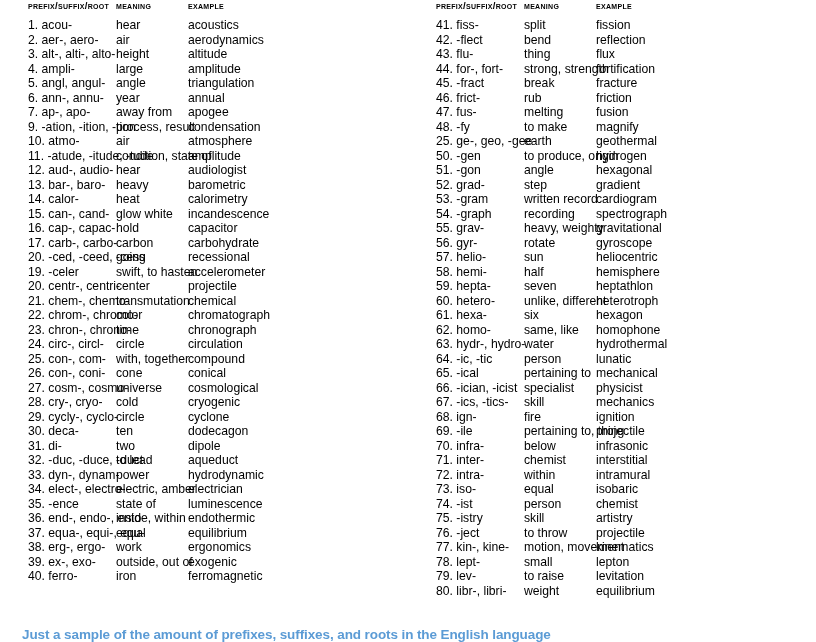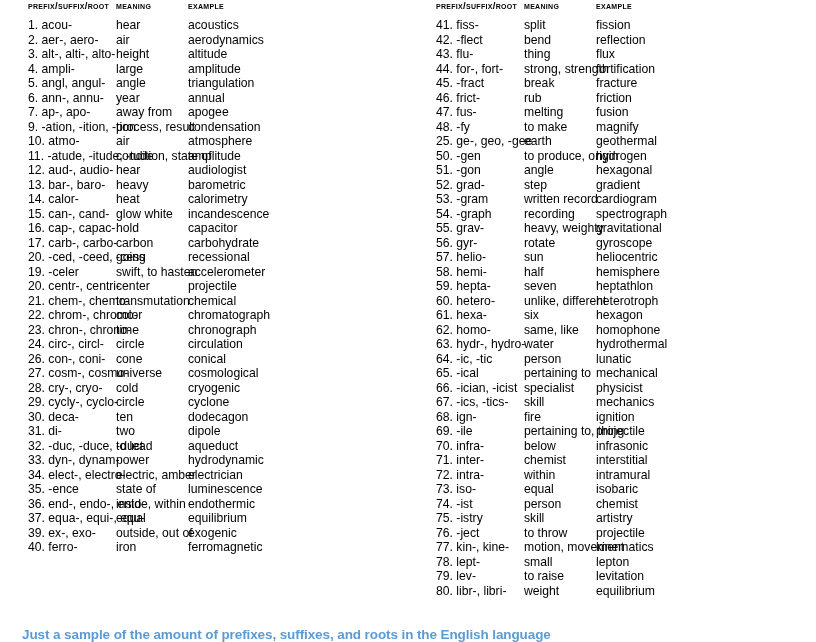--- a/index.html
+++ b/index.html
@@ -211,20 +211,25 @@
               <td class="term"><span>23.</span> <span>chron-, chrono-</span></td>
               <td class="mean">time</td>
               <td class="exam">chronograph</td>
             </tr>
             <tr>
               <td class="term"><span>24.</span> <span>circ-, circl-</span></td>
               <td class="mean">circle</td>
               <td class="exam">circulation</td>
             </tr>
             <tr>
+              <td class="term"><span>25.</span> <span>con-, com-</span></td>
+              <td class="mean">with, together</td>
+              <td class="exam">compound</td>
+            </tr>
+            <tr>
               <td class="term"><span>26.</span> <span>con-, coni-</span></td>
               <td class="mean">cone</td>
               <td class="exam">conical</td>
             </tr>
             <tr>
               <td class="term"><span>27.</span> <span>cosm-, cosmo-</span></td>
               <td class="mean">universe</td>
               <td class="exam">cosmological</td>
             </tr>
             <tr>
@@ -269,20 +274,25 @@
             </tr>
             <tr>
               <td class="term"><span>36.</span> <span>end-, endo-, ento-</span></td>
               <td class="mean">inside, within</td>
               <td class="exam">endothermic</td>
             </tr>
             <tr>
               <td class="term"><span>37.</span> <span>equa-, equi-, equ-</span></td>
               <td class="mean">equal</td>
               <td class="exam">equilibrium</td>
+            </tr>
+            <tr>
+              <td class="term"><span>38.</span> <span>erg-, ergo-</span></td>
+              <td class="mean">work</td>
+              <td class="exam">ergonomics</td>
             </tr>
             <tr>
               <td class="term"><span>39.</span> <span>ex-, exo-</span></td>
               <td class="mean">outside, out of</td>
               <td class="exam">exogenic</td>
             </tr>
             <tr>
               <td class="term"><span>40.</span> <span>ferro-</span></td>
               <td class="mean">iron</td>
               <td class="exam">ferromagnetic</td>

